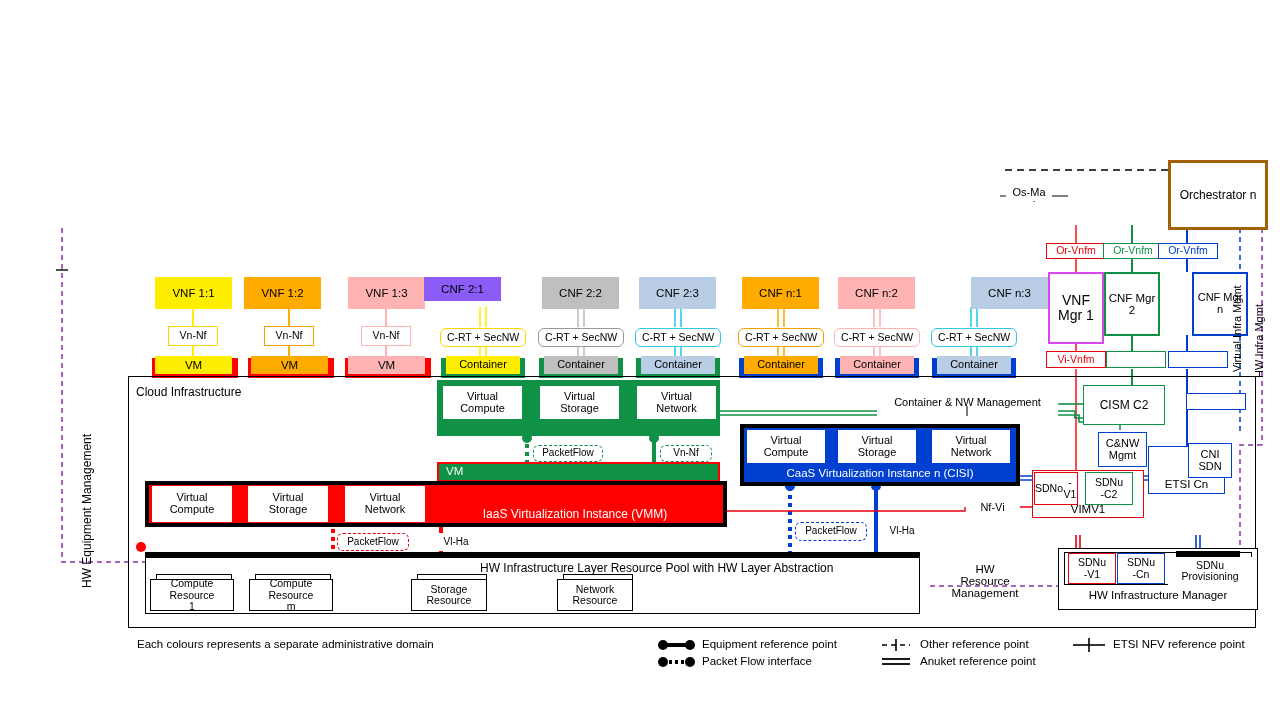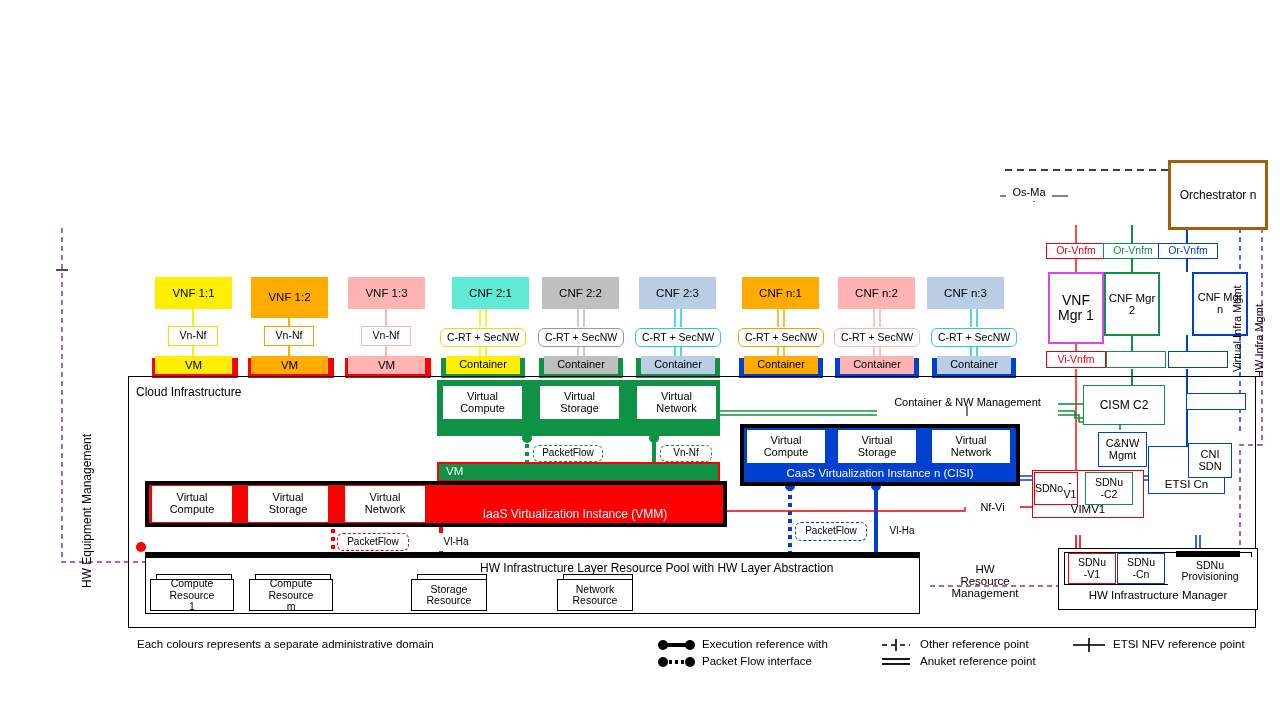--- a/index.html
+++ b/index.html
@@ -173,31 +173,31 @@
       <div>HW</div>
       <div>Resource</div>
       <div>Management</div>
     </div>
 
   <div class="abs ctr" style="left:155px;top:277px;width:77px;height:32px;background:#ffee00;font-size:11.5px;">VNF 1:1</div>
   <div class="abs ctr chip chipY" style="left:168px;top:326px;width:50px;height:20px;">Vn-Nf</div>
   <div class="abs" style="left:152px;top:358px;width:86px;height:20px;background:#fe0000;"></div>
   <div class="abs ctr" style="left:155px;top:356px;width:77px;height:18px;background:#ffee00;font-size:11.5px;">VM</div>
 
-  <div class="abs ctr" style="left:251px;top:277px;width:77px;height:41px;background:#ffab00;font-size:11.5px;">VNF 1:2</div>
+  <div class="abs ctr" style="left:244px;top:277px;width:77px;height:32px;background:#ffab00;font-size:11.5px;">VNF 1:2</div>
   <div class="abs ctr chip chipO" style="left:264px;top:326px;width:50px;height:20px;">Vn-Nf</div>
   <div class="abs" style="left:248px;top:358px;width:86px;height:20px;background:#fe0000;"></div>
   <div class="abs ctr" style="left:251px;top:356px;width:77px;height:18px;background:#ffab00;font-size:11.5px;">VM</div>
 
   <div class="abs ctr" style="left:348px;top:277px;width:77px;height:32px;background:#ffb3b3;font-size:11.5px;">VNF 1:3</div>
   <div class="abs ctr chip chipP" style="left:361px;top:326px;width:50px;height:20px;">Vn-Nf</div>
   <div class="abs" style="left:345px;top:358px;width:86px;height:20px;background:#fe0000;"></div>
   <div class="abs ctr" style="left:348px;top:356px;width:77px;height:18px;background:#ffb3b3;font-size:11.5px;">VM</div>
 
-  <div class="abs ctr" style="left:452px;top:277px;width:77px;height:32px;background:#5eead4;font-size:11.5px;">CNF 2:1</div>
+  <div class="abs ctr" style="left:424px;top:277px;width:77px;height:24px;background:#8b5cf6;font-size:11.5px;">CNF 2:1</div>
   <div class="abs ctr chip chipY tiny" style="left:440px;top:328px;width:86px;height:19px;">C-RT + SecNW</div>
   <div class="abs" style="left:441px;top:358px;width:84px;height:20px;background:#0f9146;"></div>
   <div class="abs ctr" style="left:446px;top:356px;width:74px;height:18px;background:#ffee00;font-size:11px;">Container</div>
 
   <div class="abs ctr" style="left:542px;top:277px;width:77px;height:32px;background:#bfbfbf;font-size:11.5px;">CNF 2:2</div>
   <div class="abs ctr chip chipK tiny" style="left:538px;top:328px;width:86px;height:19px;border-color:#999;">C-RT + SecNW</div>
   <div class="abs" style="left:539px;top:358px;width:84px;height:20px;background:#0f9146;"></div>
   <div class="abs ctr" style="left:544px;top:356px;width:74px;height:18px;background:#bfbfbf;font-size:11px;">Container</div>
 
   <div class="abs ctr" style="left:639px;top:277px;width:77px;height:32px;background:#b9cde5;font-size:11.5px;">CNF 2:3</div>
@@ -208,21 +208,21 @@
   <div class="abs ctr" style="left:742px;top:277px;width:77px;height:32px;background:#ffab00;font-size:11.5px;">CNF n:1</div>
   <div class="abs ctr chip chipO tiny" style="left:738px;top:328px;width:86px;height:19px;">C-RT + SecNW</div>
   <div class="abs" style="left:739px;top:358px;width:84px;height:20px;background:#0040d0;"></div>
   <div class="abs ctr" style="left:744px;top:356px;width:74px;height:18px;background:#ffab00;font-size:11px;">Container</div>
 
   <div class="abs ctr" style="left:838px;top:277px;width:77px;height:32px;background:#ffb3b3;font-size:11.5px;">CNF n:2</div>
   <div class="abs ctr chip chipP tiny" style="left:834px;top:328px;width:86px;height:19px;">C-RT + SecNW</div>
   <div class="abs" style="left:835px;top:358px;width:84px;height:20px;background:#0040d0;"></div>
   <div class="abs ctr" style="left:840px;top:356px;width:74px;height:18px;background:#ffb3b3;font-size:11px;">Container</div>
 
-  <div class="abs ctr" style="left:927px;top:277px;width:77px;height:32px;background:#b9cde5;font-size:11.5px;text-align:center;">CNF n:3</div>
+  <div class="abs ctr" style="left:971px;top:277px;width:77px;height:32px;background:#b9cde5;font-size:11.5px;text-align:center;">CNF n:3</div>
   <div class="abs ctr chip chipC tiny" style="left:931px;top:328px;width:86px;height:19px;">C-RT + SecNW</div>
   <div class="abs" style="left:932px;top:358px;width:84px;height:20px;background:#0040d0;"></div>
   <div class="abs ctr" style="left:937px;top:356px;width:74px;height:18px;background:#b9cde5;font-size:11px;">Container</div>
 
   <div class="abs" style="left:128px;top:376px;width:1128px;height:252px;border:1.6px solid #000;background:transparent;"></div>
   <div class="abs lbl" style="left:136px;top:385px;font-size:12px;">Cloud Infrastructure</div>
 
   <div class="abs" style="left:437px;top:380px;width:283px;height:56px;background:#0f9146;"></div>
   <div class="abs ctr" style="left:443px;top:386px;width:79px;height:33px;background:#fff;border:1px solid #fff;font-size:11px;flex-direction:column;">
       <div>Virtual</div>
@@ -368,19 +368,19 @@
     <line x1="882" y1="645" x2="910" y2="645" stroke="#000" stroke-width="1.6" stroke-dasharray="5,4"></line>
     <line x1="896" y1="639" x2="896" y2="651" stroke="#000" stroke-width="1.6"></line>
 
     <line x1="882" y1="659" x2="910" y2="659" stroke="#000" stroke-width="1.8"></line>
     <line x1="882" y1="664" x2="910" y2="664" stroke="#000" stroke-width="1.8"></line>
 
     <line x1="1073" y1="645" x2="1105" y2="645" stroke="#000" stroke-width="1.6"></line>
     <line x1="1089" y1="638" x2="1089" y2="652" stroke="#000" stroke-width="1.6"></line>
   </svg>
 
-  <div class="abs lbl" style="left:702px;top:638px;font-size:11.5px;">Execution reference with</div>
+  <div class="abs lbl" style="left:702px;top:638px;font-size:11.5px;">Equipment reference point</div>
   <div class="abs lbl" style="left:702px;top:655px;font-size:11.5px;">Packet Flow interface</div>
   <div class="abs lbl" style="left:920px;top:638px;font-size:11.5px;">Other reference point</div>
   <div class="abs lbl" style="left:920px;top:655px;font-size:11.5px;">Anuket reference point</div>
   <div class="abs lbl" style="left:1113px;top:638px;font-size:11.5px;">ETSI NFV reference point</div>
 
 </div>
 
 </body></html>

